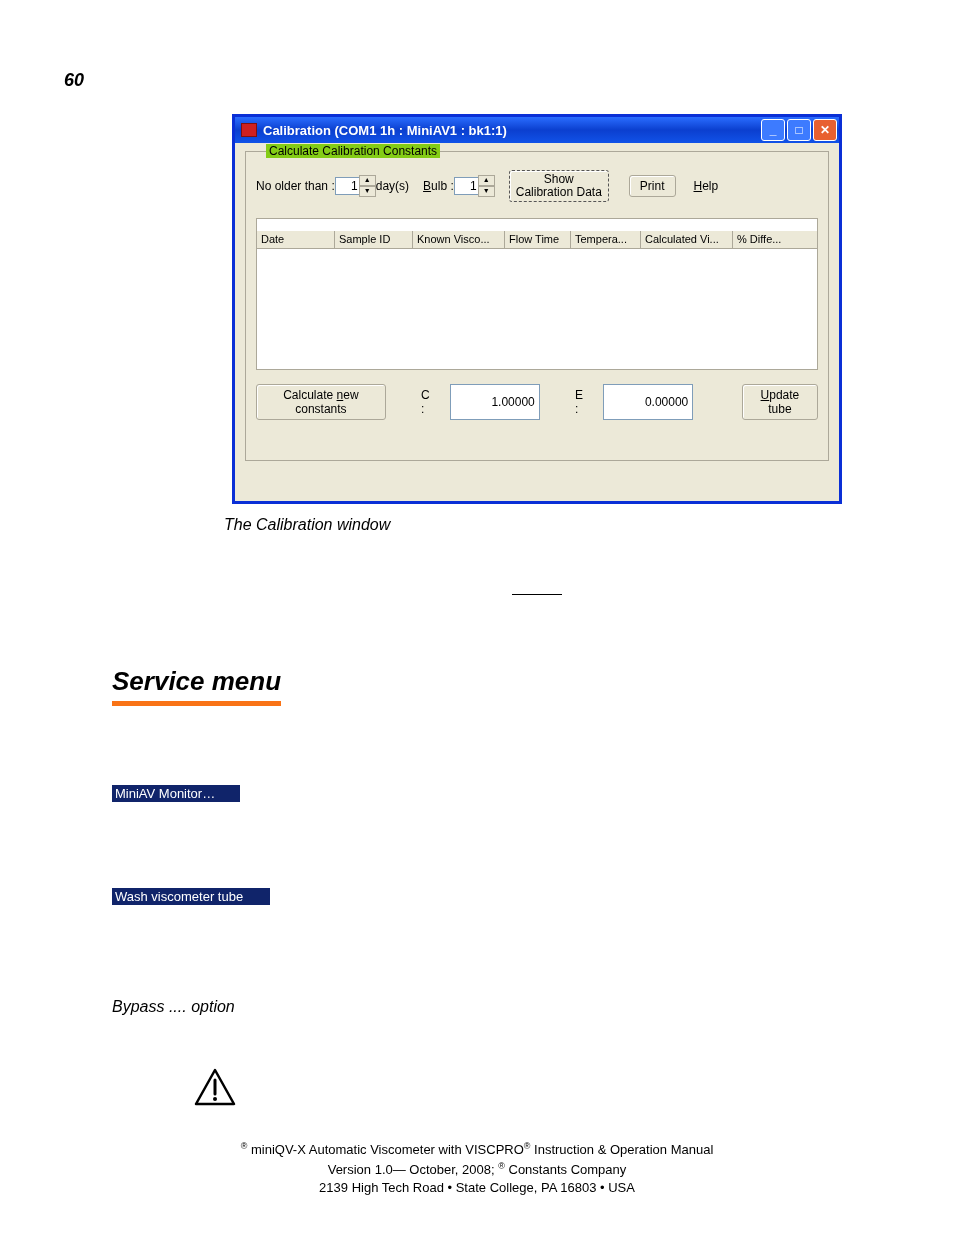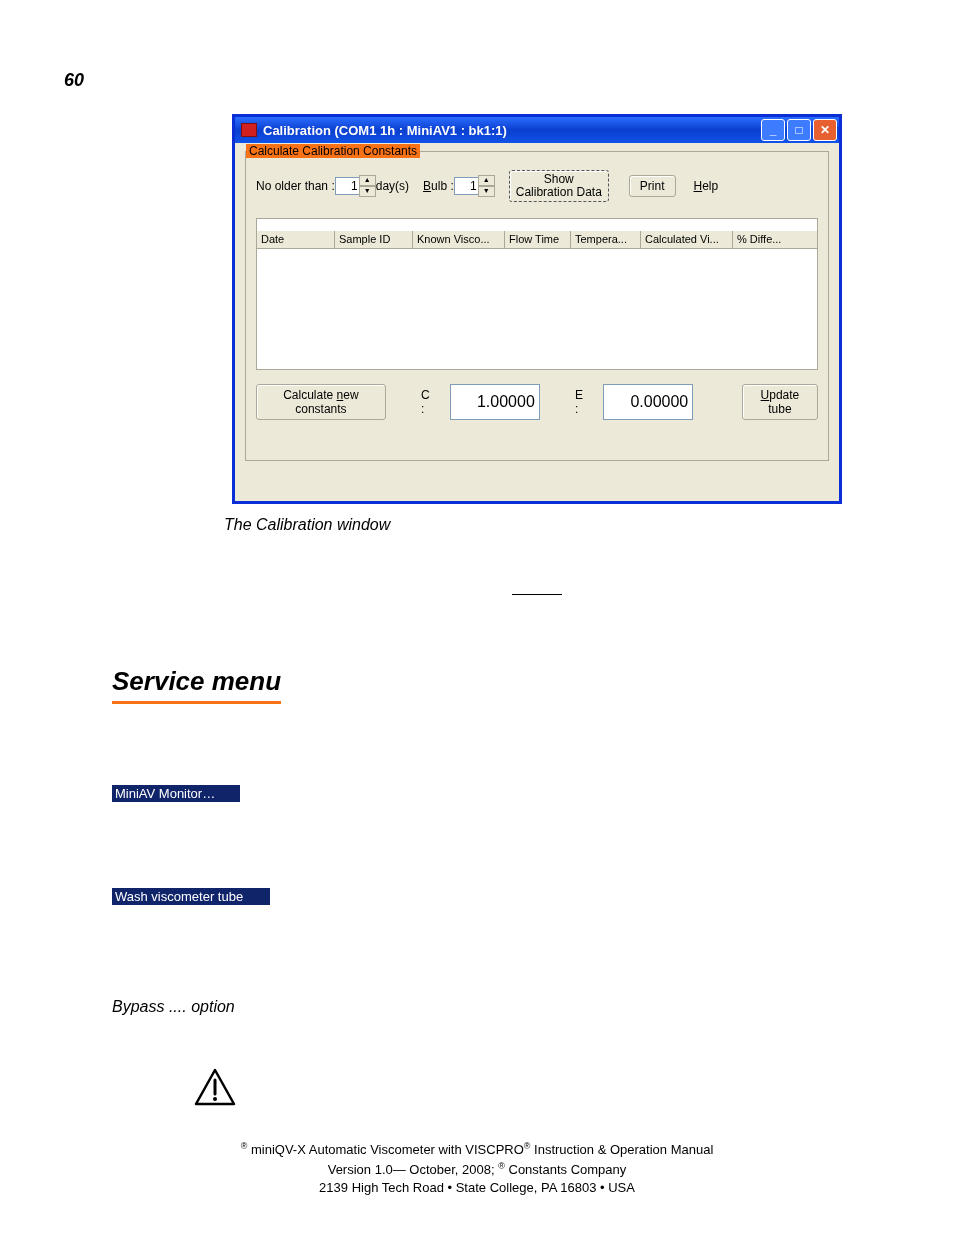--- a/index.html
+++ b/index.html
@@ -71,22 +71,22 @@
   .groupbox {
     border: 1px solid #aca899;
     position: relative;
     padding: 18px 10px 10px 10px;
     height: 310px;
     box-sizing: border-box;
   }
   .groupbox-label {
     position: absolute;
     top: -8px;
-    left: 0;
-    background: #f97316;
+    left: 20px;
+    background: #84cc16;
     padding: 0 3px;
     font-size: 12px;
   }
   .row1 {
     display: flex;
     align-items: center;
     font-size: 12px;
     margin-bottom: 16px;
   }
   .spin-input {
@@ -146,21 +146,21 @@
     align-items: center;
     gap: 16px;
     font-size: 12px;
     margin-top: 14px;
   }
   .numinput {
     width: 90px;
     height: 18px;
     border: 1px solid #7f9db9;
     background: #fff;
-    font-size: 16px;
+    font-size: 12px;
     text-align: right;
     padding: 17px 4px;
     box-sizing: border-box;
   }
   
   .caption {
     position: absolute;
     left: 224px;
     top: 516px;
     font-style: italic;
@@ -175,21 +175,21 @@
     border-top: 1px solid #000;
   }
   .heading {
     position: absolute;
     left: 112px;
     top: 666px;
     font-family: "Trebuchet MS", Arial, sans-serif;
     font-weight: bold;
     font-style: italic;
     font-size: 26px;
-    border-bottom: 3px solid #f97316;
+    border-bottom: 5px solid #f97316;
     padding-bottom: 4px;
   }
   .menuitem {
     position: absolute;
     background: #10246a;
     color: #fff;
     font-size: 13px;
     padding: 1px 3px;
     font-family: Tahoma, Arial, sans-serif;
   }

